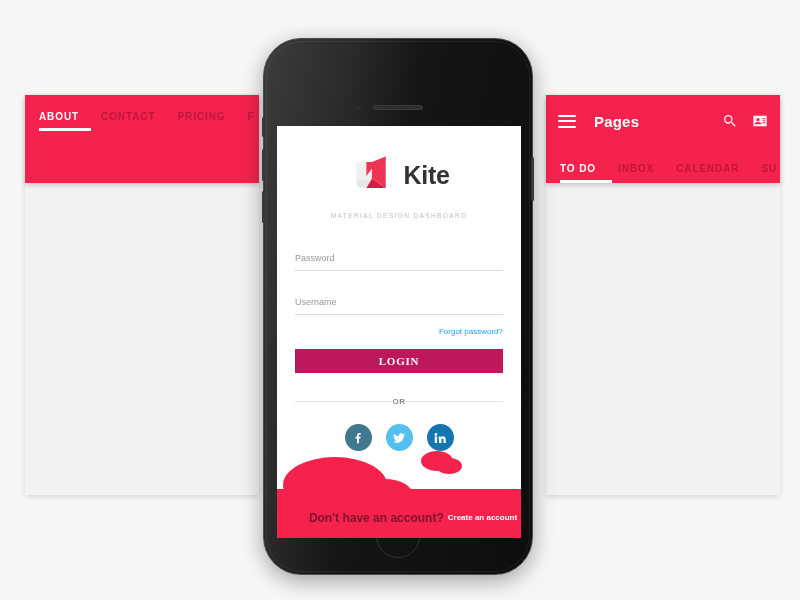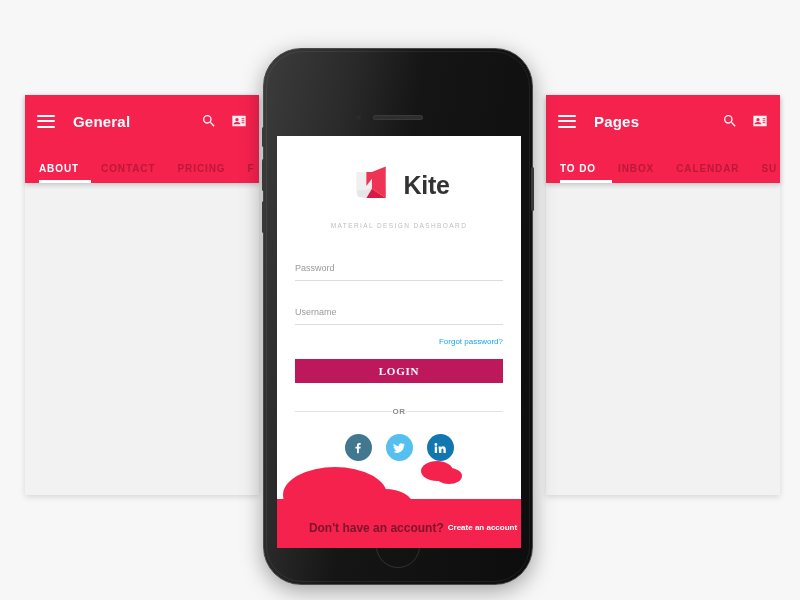--- a/index.html
+++ b/index.html
@@ -32,21 +32,21 @@
   .tabs { position: relative; display: flex; align-items: flex-end; height: 36px;
           padding-left: 14px; gap: 22px; white-space: nowrap; }
   .tab { font-size: 10px; font-weight: bold; letter-spacing: .9px;
          color: rgba(120,10,30,.45); padding-bottom: 9px; cursor: pointer; }
   .tab.active { color: #fff; }
   .tab-underline { position: absolute; bottom: 0; left: 14px; width: 52px; height: 3px;
                    background: #fff; }
   .panel-body { height: 312px; background: #f2f2f2; }
 
   
-  .phone { position: absolute; left: 263px; top: 48px; width: 270px; height: 537px;
+  .phone { position: absolute; left: 263px; top: 38px; width: 270px; height: 537px;
            background: linear-gradient(100deg,#3c3c3c 0%,#2a2a2a 25%,#151515 45%,#0d0d0d 100%);
            border-radius: 38px; box-shadow: 0 6px 22px rgba(0,0,0,.35);
            border: 1px solid #4a4a4a; }
   .phone::before { content:""; position:absolute; inset:2px; border-radius:36px;
            border:1px solid rgba(255,255,255,.07); pointer-events:none; }
   .btn-side { position: absolute; left: -2px; width: 3px; background: #3a3a3a;
               border-radius: 2px; }
   .btn-side.b1 { top: 78px; height: 20px; }
   .btn-side.b2 { top: 110px; height: 32px; }
   .btn-side.b3 { top: 152px; height: 32px; }
@@ -104,40 +104,20 @@
   .f-muted { font-size: 12px; font-weight: bold; color: #7e1329; padding-left: 28px; }
   .f-link { font-size: 8px; font-weight: bold; color: #fff; cursor: pointer; }
 </style>
 </head>
 <body>
 
 <div class="stage">
 
   <div class="panel left">
     <div class="panel-header">
-      <div class="ph-top">
-        <div class="hamburger">
-          <i></i>
-            <i></i>
-            <i></i>
-        </div>
-        <div class="ph-title">General</div>
-        <div class="ph-icons">
-          <span class="ico">
-            <svg viewBox="0 0 24 24">
-                <path d="M15.5 14h-.79l-.28-.27A6.47 6.47 0 0 0 16 9.5 6.5 6.5 0 1 0 9.5 16c1.61 0 3.09-.59 4.23-1.57l.27.28v.79l5 4.99L20.49 19l-4.99-5zm-6 0A4.5 4.5 0 1 1 14 9.5 4.5 4.5 0 0 1 9.5 14z"></path>
-              </svg>
-          </span>
-          <span class="ico">
-            <svg viewBox="0 0 24 24">
-                <path d="M2 4v16h20V4H2zm7 3.5A2.5 2.5 0 1 1 6.5 10 2.5 2.5 0 0 1 9 7.5zM14 17H4v-1c0-1.7 3.3-2.5 5-2.5s5 .8 5 2.5v1zm6-1.5h-4V14h4v1.5zm0-3h-4V11h4v1.5zm0-3h-4V8h4v1.5z"></path>
-              </svg>
-          </span>
-        </div>
-      </div>
       <div class="tabs">
         <div class="tab active">ABOUT</div>
         <div class="tab">CONTACT</div>
         <div class="tab">PRICING</div>
         <div class="tab">F</div>
         <div class="tab-underline"></div>
       </div>
     </div>
     <div class="panel-body"></div>
   </div>

